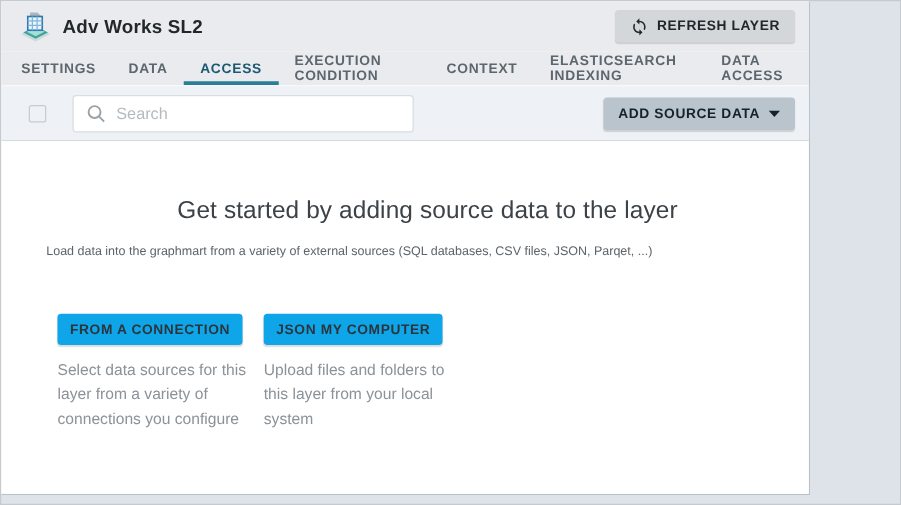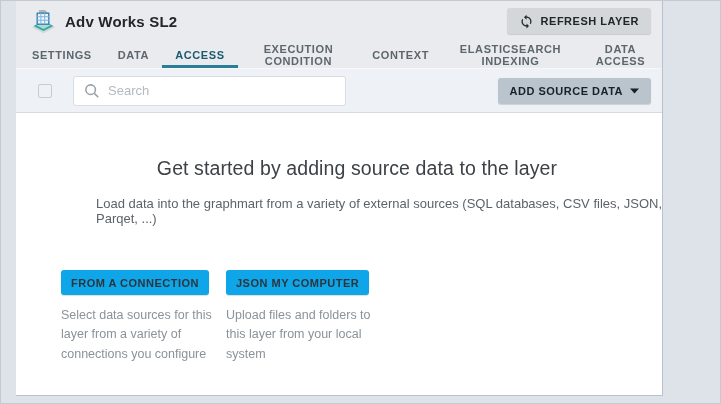--- a/index.html
+++ b/index.html
@@ -4,21 +4,21 @@
 <style>
   * { margin:0; padding:0; box-sizing:border-box; }
   html,body { font-family:"Liberation Sans", sans-serif; }
   body { background:#f4f5f7; }
 
   .screen {
     position:relative; width:721px; height:404px;
     border:1px solid #c5cad0; background:#dee3e9; overflow:hidden;
   }
   .app {
-    position:absolute; top:0; left:15px; width:647px; height:395px;
+    position:absolute; top:0; left:0; width:647px; height:395px;
     background:#ffffff;
     border-right:1px solid #b9c2cb; border-bottom:1px solid #b9c2cb;
     display:flex; flex-direction:column;
   }
 
   
   .topbar {
     height:40px; background:#e9ebee; flex:0 0 auto;
     display:flex; align-items:center; padding:0 11px 0 14px;
   }
@@ -40,21 +40,20 @@
     background:#0ea5e9; color:#2d353c; height:25px; min-width:138px; padding:0 10px;
   }
   .btn .ic { display:inline-flex; margin-right:7px; }
   .btn .caret { margin-left:7px; display:inline-flex; }
 
   
   .tabs {
     height:28px; background:#e9ebee; flex:0 0 auto;
     display:flex; align-items:stretch; padding-left:3px;
     border-bottom:1px solid #f7f8fa;
-    text-align:center;
   }
   .tab {
     display:flex; align-items:center; padding:0 13px;
     font-size:11px; font-weight:700; letter-spacing:.6px;
     color:#5d666d; cursor:pointer; border-bottom:3px solid transparent;
     padding-top:3px;
   }
   .tab.active { color:#1b5a70; border-bottom-color:#2b7e96; }
 
   
@@ -79,21 +78,21 @@
   .search input::placeholder { color:#b3bac0; }
   .search .sicon { position:absolute; left:10px; top:6px; }
   .toolbar .right { display:flex; align-items:center; gap:8px; margin-right:11px; }
 
   
   .main { flex:1 1 auto; background:#ffffff; padding:44px 0 0 36px; }
   .main h1 {
     font-size:19.5px; font-weight:400; color:#3c4247; letter-spacing:.1px;text-align:center;
   }
   .main .sub {
-    margin-top:16px; font-size:13px; color:#5c6369;margin-left:44px;
+    margin-top:16px; font-size:10px; color:#5c6369;
   }
   .options { display:flex; margin-top:44px; margin-left:9px; }
   .option { width:165px; }
   .option .desc {
     margin-top:11px; width:160px;
     font-size:12.5px; line-height:1.55; color:#8b9298;
   }
 </style>
 </head>
 <body>

